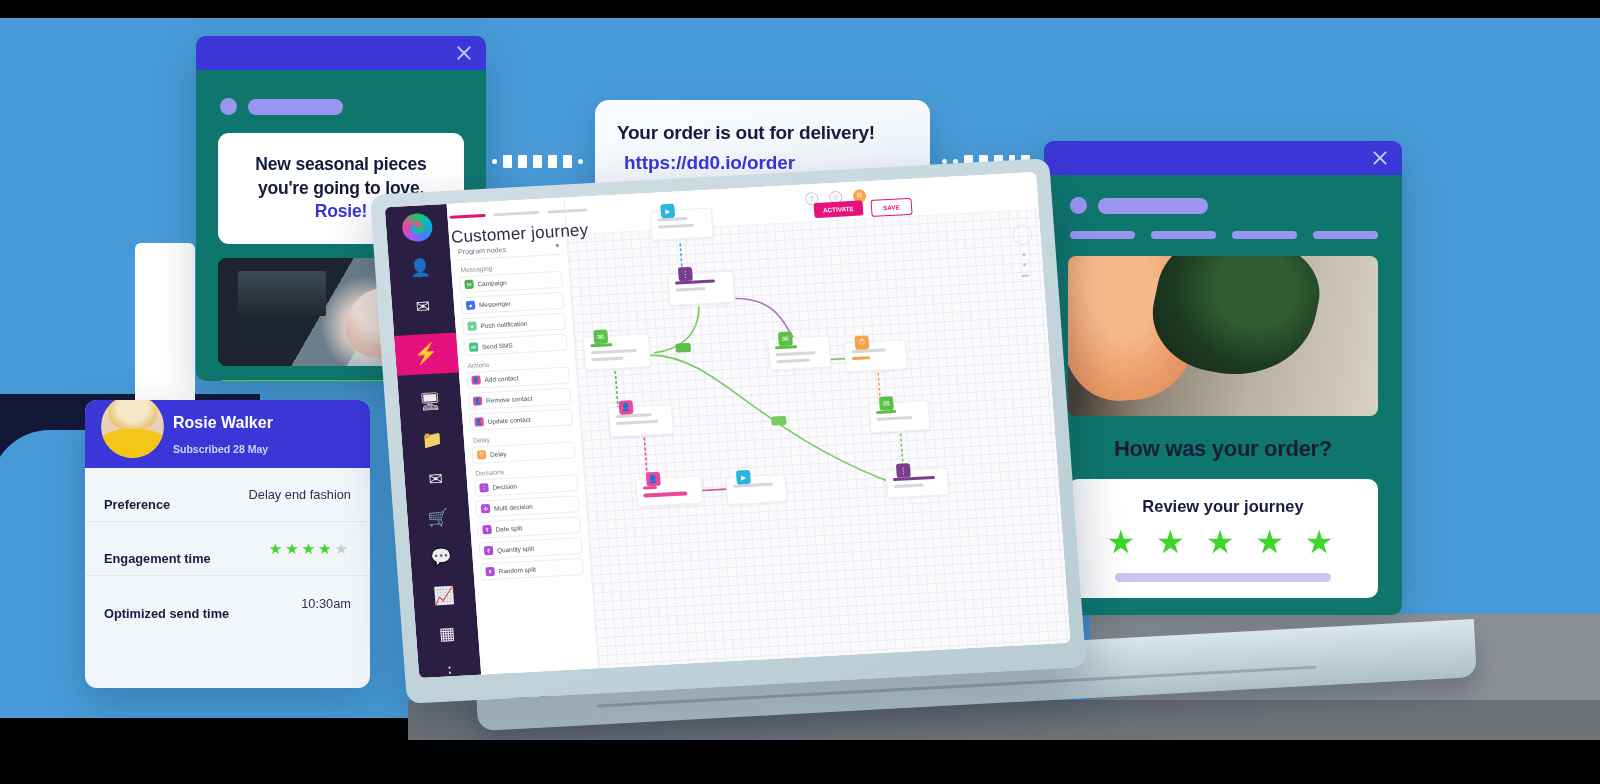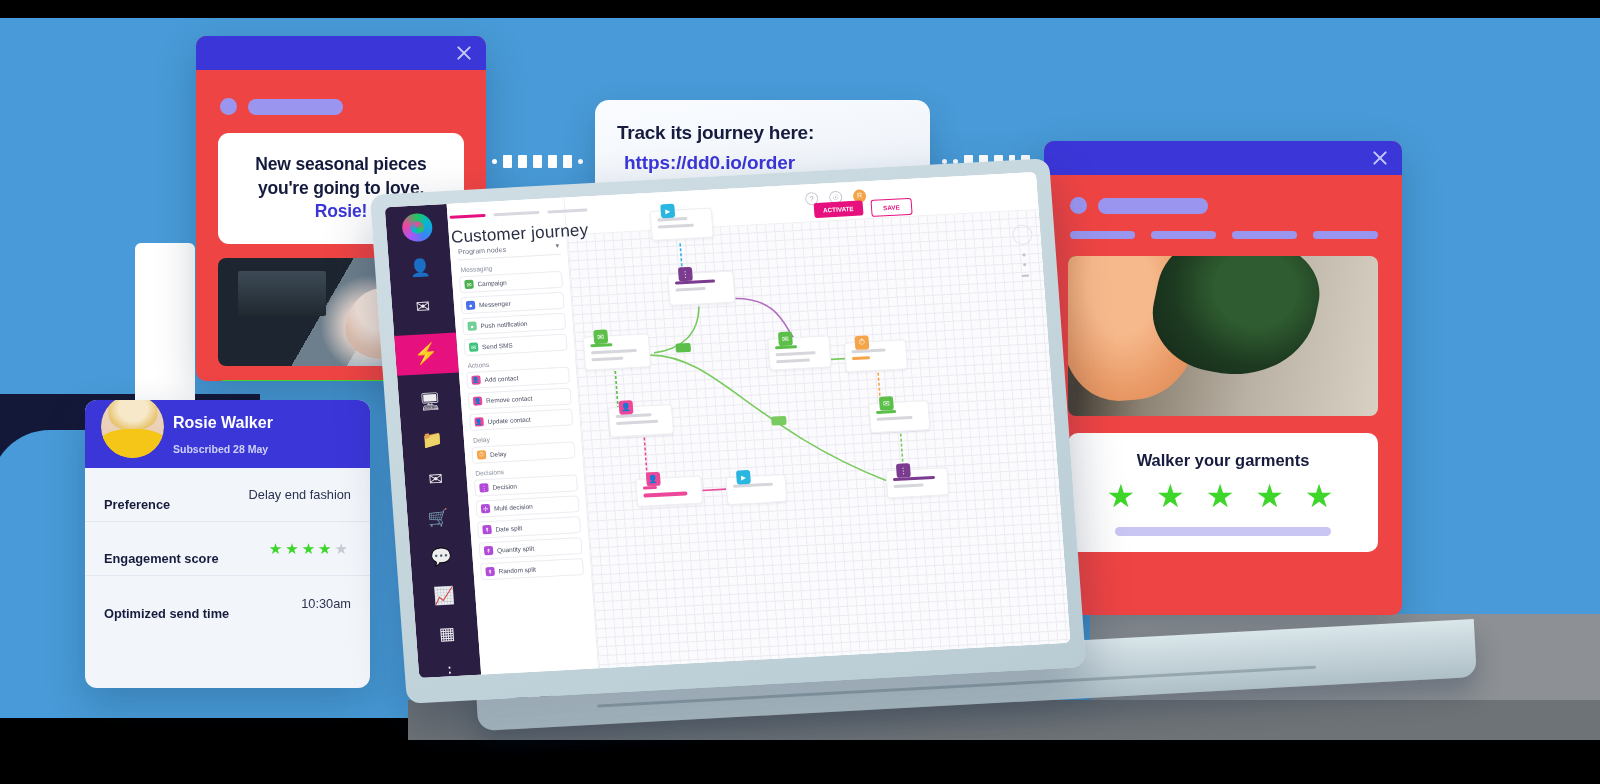--- a/index.html
+++ b/index.html
@@ -37,21 +37,21 @@
     position:absolute; left:135px; top:243px; width:60px; height:165px;
     background:#ffffff; border-radius:6px;
   }
   .ghost-dot{
     position:absolute; left:179px; top:244px; width:7px; height:7px;
     border-radius:50%; background:#ffffff;
   }
 
   
   .popup{ position:absolute; border-radius:10px; overflow:hidden;
-    box-shadow:0 14px 40px rgba(10,30,60,.22); background:#ef4444; }
+    box-shadow:0 14px 40px rgba(10,30,60,.22); background:#0f766e; }
   .popup-bar{ background:#3B36D8; height:34px; position:relative; }
   .close-x{ position:absolute; right:13px; top:50%; transform:translateY(-50%);
     width:18px; height:18px; opacity:.85; cursor:pointer; }
   .close-x::before,.close-x::after{ content:""; position:absolute; left:0; top:8px;
     width:18px; height:2px; background:#dfe3ff; border-radius:2px;}
   .close-x::before{ transform:rotate(45deg);} .close-x::after{ transform:rotate(-45deg);}
 
   .skel-row{ display:flex; align-items:center; gap:11px; }
   .skel-dot{ width:17px; height:17px; border-radius:50%; background:#9a96f0;}
   .skel-pill{ height:16px; border-radius:9px; background:#9a96f0; }
@@ -268,42 +268,43 @@
     <i style="width:5px;height:5px;border-radius:50%"></i>
     <i style="width:5px;height:5px;border-radius:50%"></i>
     <i style="width:9px;height:13px"></i>
       <i style="width:9px;height:13px"></i>
     <i style="width:9px;height:13px"></i>
       <i style="width:6px;height:13px"></i>
     <i style="width:9px;height:13px"></i>
   </div>
 
   <div id="smsBubble">
-    <div class="l2">Track its journey here:</div>
+    <div class="l1">Your order is out for delivery!</div>
     <div class="l3">https://dd0.io/order</div>
   </div>
 
   <div class="popup" id="popupRight">
     <div class="popup-bar">
       <span class="close-x"></span>
     </div>
     <div class="body">
       <div class="skel-row pr-head">
         <span class="skel-dot"></span>
         <span class="skel-pill"></span>
       </div>
       <div class="pr-lines">
         <span class="skel-line"></span>
         <span class="skel-line"></span>
         <span class="skel-line"></span>
         <span class="skel-line"></span>
       </div>
       <div class="photo2 ph2"></div>
+      <div class="pr-title">How was your order?</div>
       <div class="pr-card">
-        <h4>Walker your garments</h4>
+        <h4>Review your journey</h4>
         <div class="stars-big">★ ★ ★ ★ ★</div>
         <div class="pr-foot"></div>
       </div>
     </div>
   </div>
 
   <div id="profile">
     <div class="pf-head">
       <div class="pf-avatar">
           <div class="av-img"></div>
@@ -312,21 +313,21 @@
         <div class="pf-name">Rosie Walker</div>
         <div class="pf-sub">Subscribed 28 May</div>
       </div>
     </div>
     <div>
       <div class="pf-row">
         <span class="pf-k">Preference</span>
         <span class="pf-v">Delay end fashion</span>
       </div>
       <div class="pf-row">
-        <span class="pf-k">Engagement score</span>
+        <span class="pf-k">Engagement time</span>
         <span class="stars-sm">★★★★<span class="off">★</span></span>
       </div>
       <div class="pf-row">
         <span class="pf-k">Optimized send time</span>
         <span class="pf-v">10:30am</span>
       </div>
     </div>
   </div>
 
   <div id="laptop">

